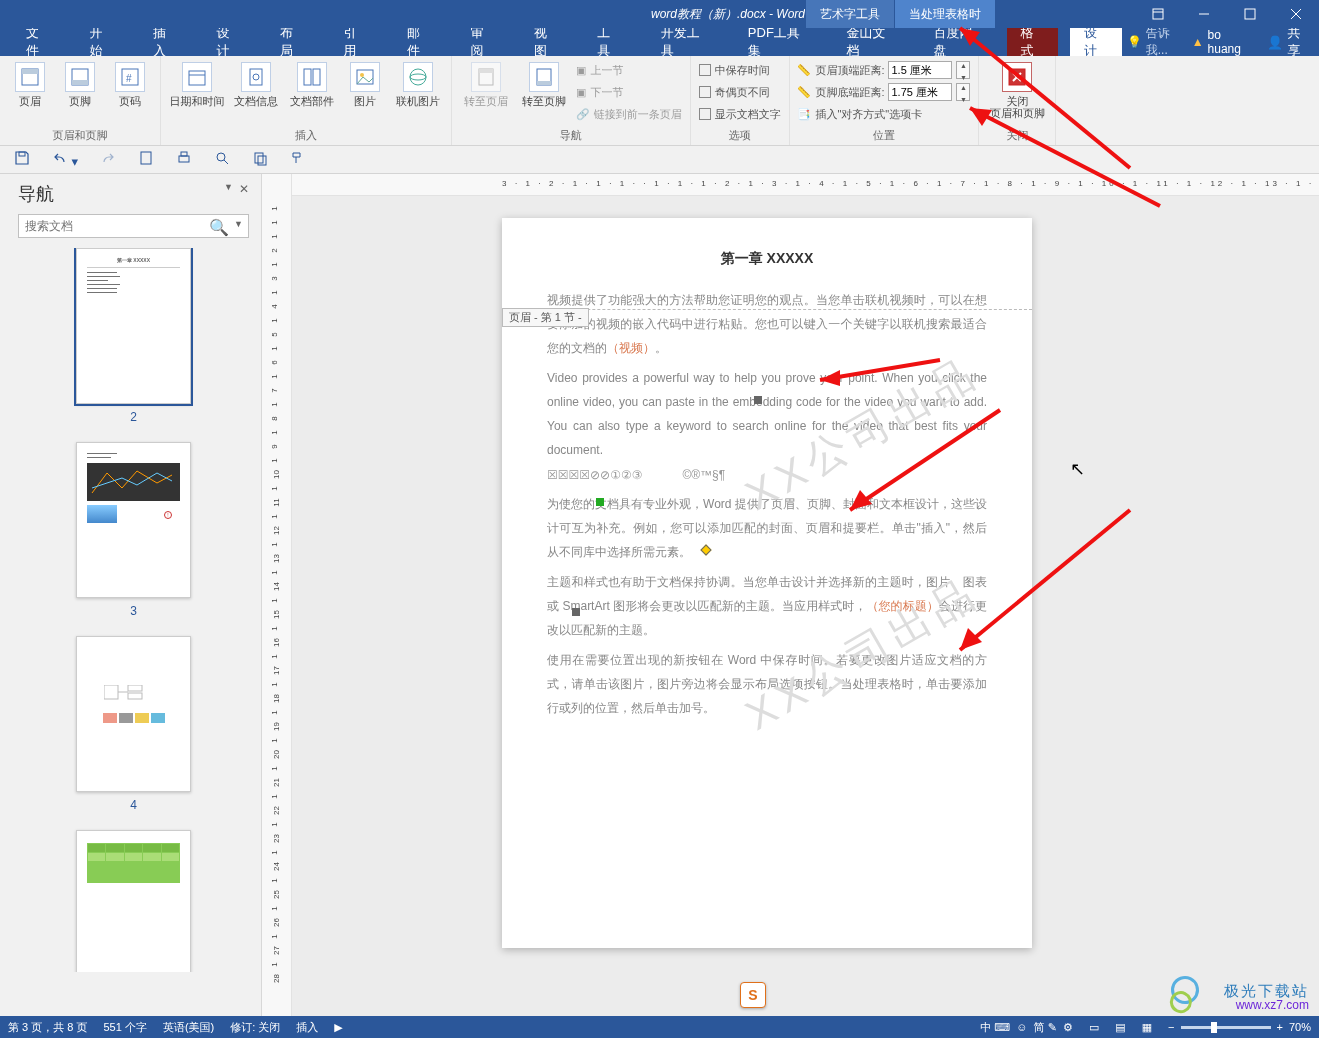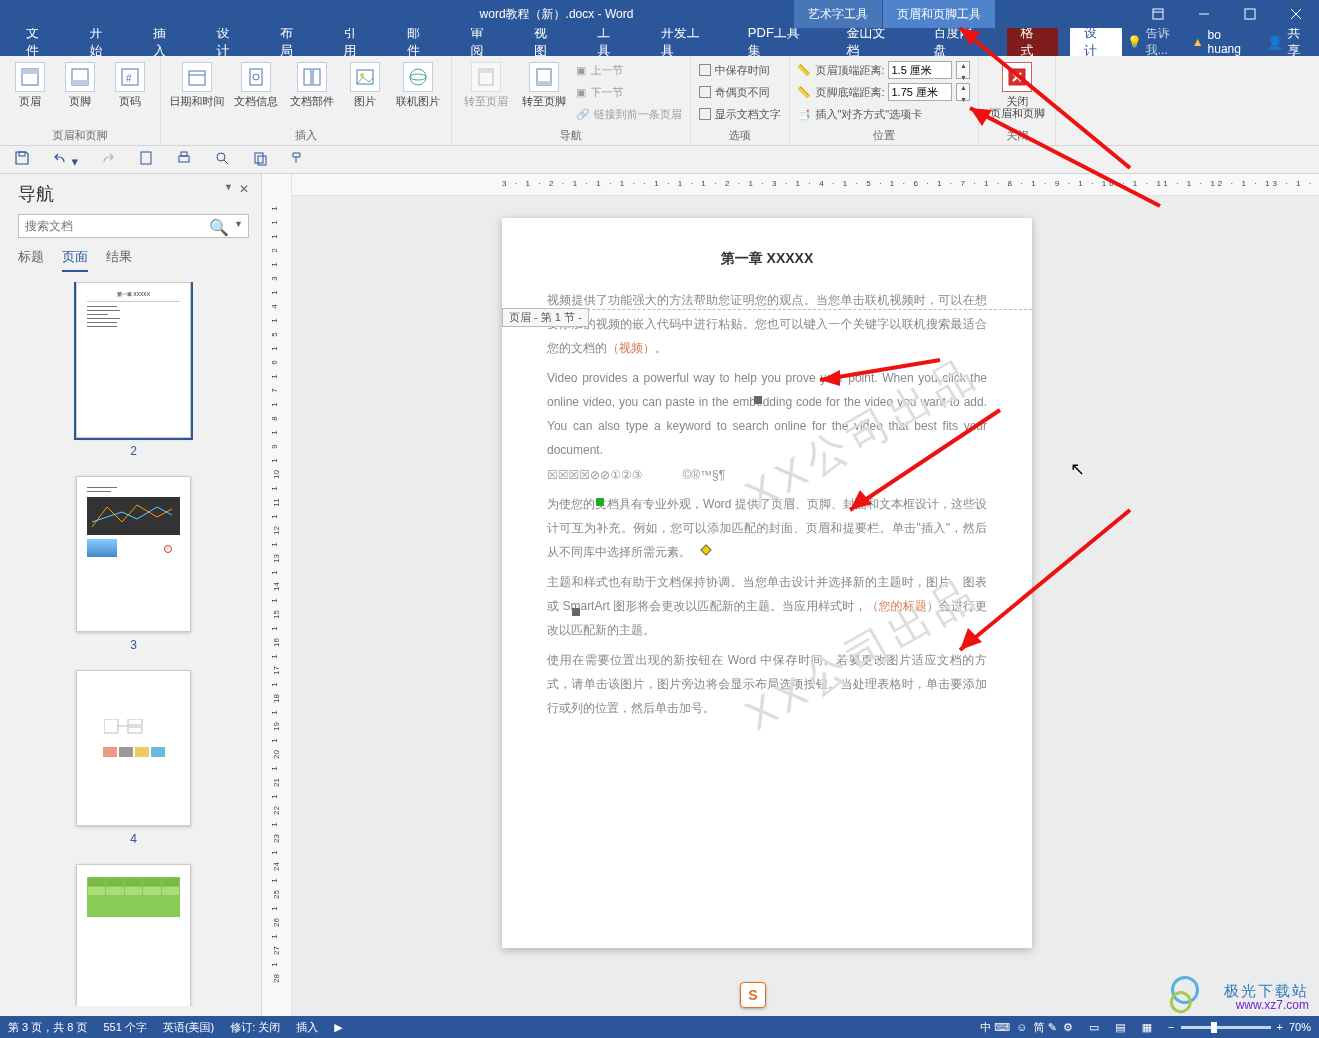--- a/index.html
+++ b/index.html
@@ -1,21 +1,21 @@
 <!DOCTYPE html>
 <html><head>
 <meta charset="utf-8">
 <style>
   * { margin:0; padding:0; box-sizing:border-box; font-family:"Microsoft YaHei","Segoe UI",sans-serif; }
   body { background:#f3f3f3; width:1319px; height:1038px; overflow:hidden; position:relative; }
 
   
   .titlebar { height:28px; background:#2b579a; display:flex; align-items:center; color:#fff; font-size:12px; position:relative; }
   .titlebar .left   { width:300px; }
-  .titlebar .center { flex:1; text-align:center; padding-left:20px; }
+  .titlebar .center { flex:1; text-align:right; padding-left:20px;font-style:italic; }
   .titlebar .tools  { display:flex; height:28px; margin-left:auto; }
   .titlebar .tool   { background:#4776b9; padding:0 14px; display:flex; align-items:center; font-size:12px; border-left:1px solid #2b579a;}
   .titlebar .tool.sel { background:#4f84cc; }
   .titlebar .winbtns { display:flex; margin-left:140px; }
   .titlebar .winbtn  { width:46px; height:28px; display:flex; align-items:center; justify-content:center; font-size:12px;}
   .titlebar .winbtn svg { stroke:#fff; }
 
   
   .tabrow { height:28px; background:#2b579a; display:flex; align-items:stretch; color:#fff; font-size:13px; }
   .tab    { padding:0 14px; display:flex; align-items:center; cursor:pointer;margin-left:12px;}
@@ -110,21 +110,21 @@
   .wm { position:absolute; color:#ddd; font-size:42px; transform:rotate(-30deg); pointer-events:none; letter-spacing:6px; font-weight:300;}
 </style>
 </head>
 <body>
 
 <div class="titlebar">
   <div class="left"></div>
   <div class="center">word教程（新）.docx - Word</div>
   <div class="tools">
     <div class="tool">艺术字工具</div>
-    <div class="tool sel">页眉和页脚工具</div>
+    <div class="tool sel">当处理表格时</div>
   </div>
   <div class="winbtns">
     <div class="winbtn">
         <svg width="14" height="14">
           <rect x="2" y="2" width="10" height="10" fill="none" stroke-width="1"></rect>
           <line x1="2" y1="5" x2="12" y2="5"></line>
         </svg>
       </div>
     <div class="winbtn">
         <svg width="12" height="12">
@@ -373,25 +373,20 @@
 </div>
 
 <div class="navpane">
   <span class="close">✕</span>
   <span class="drop">▼</span>
   <h2>导航</h2>
   <div class="searchbox">
     <input placeholder="搜索文档" style="">
     <span class="mag">🔍</span>
     <span class="dd">▼</span>
-  </div>
-  <div class="navtabs">
-    <span>标题</span>
-    <span class="act">页面</span>
-    <span>结果</span>
   </div>
   <div class="thumbs">
     <div class="thumb sel">
         <div class="pg">
           <b style="font-size:5px;display:block;text-align:center">第一章 XXXXX</b>
           <div style="height:2px"></div>
           <div style="border-top:1px solid #ccc;margin:2px 0"></div>
           <div style="line-height:4px">▬▬▬▬▬▬▬▬▬▬<br>▬▬▬▬▬▬▬▬▬▬▬<br>▬▬▬▬▬▬▬<br>▬▬▬▬▬▬▬▬▬▬▬<br>▬▬▬▬▬▬▬▬▬▬<br>▬▬▬▬▬▬▬▬▬▬</div>
         </div>
         <span class="num">2</span>

